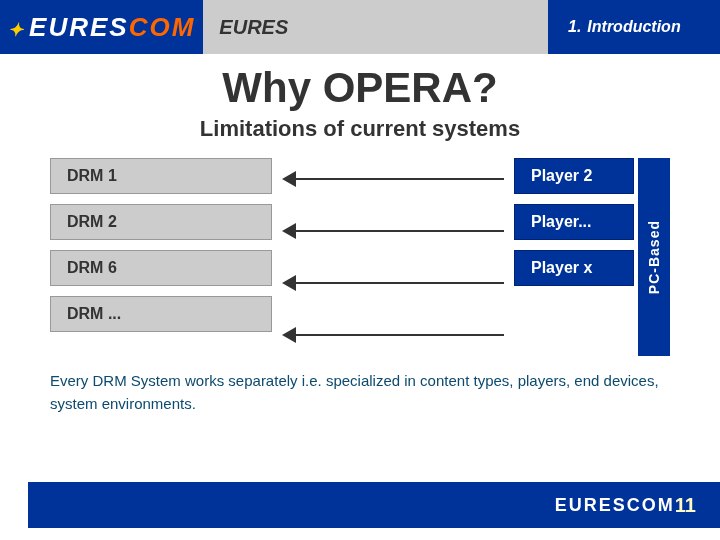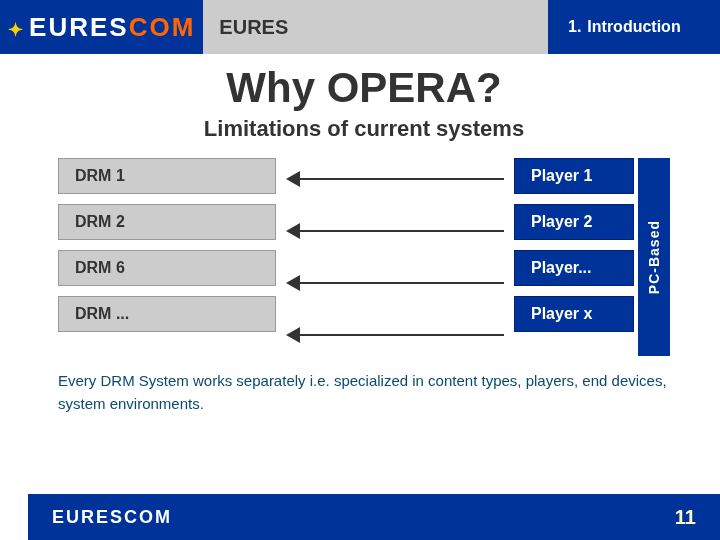--- a/index.html
+++ b/index.html
@@ -11,20 +11,21 @@
       background: #fff;
       overflow: hidden;
     }
 
     
     .header {
       display: flex;
       align-items: center;
       height: 54px;
       background: #fff;
+      font-style: italic;
     }
 
     .logo-area {
       display: flex;
       align-items: center;
       background: #003399;
       height: 54px;
       padding: 0 8px;
       min-width: 200px;
     }
@@ -62,21 +63,20 @@
 
     .intro-label span {
       color: #fff;
       font-size: 16px;
       font-weight: bold;
     }
 
     
     .main {
       padding: 10px 30px 10px 30px;
-      margin-left: 8px;
     }
 
     .title {
       font-size: 42px;
       font-weight: bold;
       color: #333;
       text-align: center;
       margin-bottom: 4px;
     }
 
@@ -187,28 +187,28 @@
     .description {
       margin: 14px 20px 10px 20px;
       font-size: 15px;
       color: #0c4a6e;
       line-height: 1.5;
     }
 
     
     .footer {
       position: absolute;
-      bottom: 0;
+      bottom: 12px;
       left: 0;
       right: 0;
       height: 46px;
       background: #003399;
       display: flex;
       align-items: center;
-      justify-content: space-between;
+      justify-content: flex-end;
       padding: 0 24px;
       margin-left: 28px;
     }
 
     .footer-logo {
       color: #fff;
       font-size: 18px;
       font-weight: bold;
       letter-spacing: 2px;
     }
@@ -263,21 +263,20 @@
         <div class="arrow-head-left"></div>
         <div class="arrow-line"></div>
       </div>
       <div class="arrow-row">
         <div class="arrow-head-left"></div>
         <div class="arrow-line"></div>
       </div>
     </div>
 
     <div class="player-column">
-      <div class="player-box">Player 1</div>
       <div class="player-box">Player 2</div>
       <div class="player-box">Player...</div>
       <div class="player-box">Player x</div>
     </div>
 
     <div class="pc-based-wrapper">
       <span class="pc-based-text">PC-Based</span>
     </div>
   </div>
 

